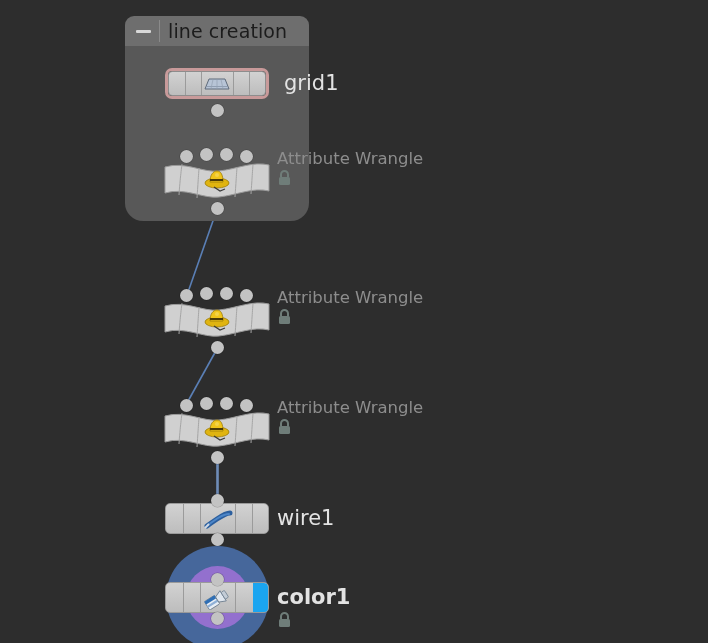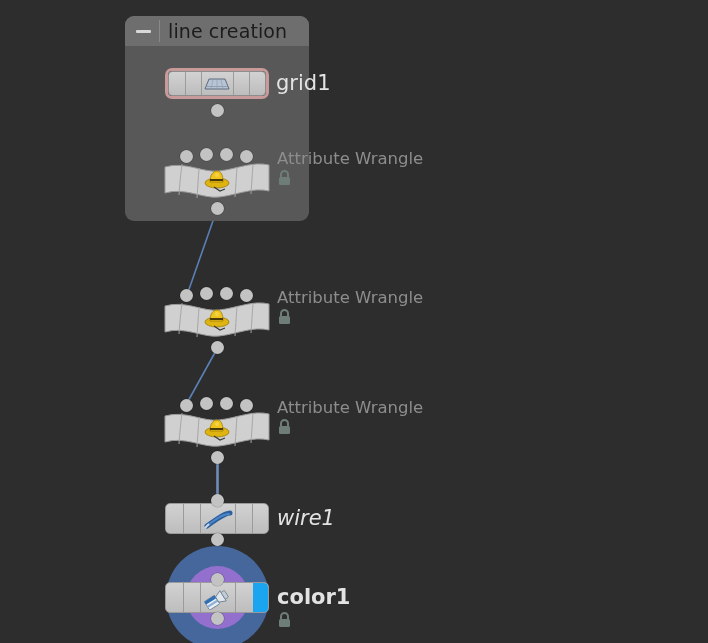--- a/index.html
+++ b/index.html
@@ -18,21 +18,21 @@
   #canvas {
     position: absolute;
     left: 0; top: 0;
     width: 708px;
     height: 643px;
   }
 
   
   .netbox {
     position: absolute;
-    border-radius: 9px;
+    border-radius: 18px;
     background: #585858;
   }
   .netbox-header {
     position: absolute;
     left: 0; top: 0;
     height: 30px;
     border-top-left-radius: 9px;
     border-top-right-radius: 9px;
     background: #6e6e6e;
     display: flex;
@@ -161,21 +161,21 @@
         <polygon points="5,2 21,2 25,12 1,12" fill="#b7c4d6" stroke="#5e6a7a" stroke-width="1"></polygon>
         <line x1="2.5" y1="9.5" x2="23.5" y2="9.5" stroke="#8694a8" stroke-width="0.8"></line>
         <line x1="9" y1="2.5" x2="7" y2="11.5" stroke="#93a0b2" stroke-width="0.7"></line>
         <line x1="13" y1="2.5" x2="13" y2="11.5" stroke="#93a0b2" stroke-width="0.7"></line>
         <line x1="17" y1="2.5" x2="19" y2="11.5" stroke="#93a0b2" stroke-width="0.7"></line>
       </svg>
     </div>
 
     <div class="dot" style="left:45.5px; top:36px;"></div>
   </div>
-  <div class="node-labels" style="left:276px; top:71px;">
+  <div class="node-labels" style="left:284px; top:71px;">
     <span class="node-name">grid1</span>
   </div>
 
   <div class="node" style="left:165px; top:159px; width:104px; height:41px;">
 
     <svg width="108" height="44" viewBox="0 0 108 44" style="position:absolute; left:-2px; top:0;">
       <path d="M2,8 C22,2 40,14 56,12 C74,10 90,2 106,6 L106,32 C90,28 74,36 56,38 C40,40 22,28 2,34 Z" fill="#d0d0d0" stroke="#9a9a9a" stroke-width="1"></path>
       <path d="M19,5 C19,5 17,20 16,36" stroke="#a5a5a5" stroke-width="1" fill="none"></path>
       <path d="M36,9 C36,9 35,24 34,39" stroke="#a5a5a5" stroke-width="1" fill="none"></path>
       <path d="M74,8 C74,8 73,23 72,38" stroke="#a5a5a5" stroke-width="1" fill="none"></path>
@@ -279,21 +279,21 @@
       <div style="position:absolute; left:86px; top:0; width:1px; height:31px; background:#9b9b9b;"></div>
       <svg style="position:absolute; left:37px; top:6px;" width="30" height="20" viewBox="0 0 30 20">
         <path d="M4,16 C4,16 8,13 14,9 C20,5 24,3 27,3" stroke="#2c5f9e" stroke-width="5" fill="none" stroke-linecap="round"></path>
         <path d="M5,15 C5,15 9,12 15,8 C20,5 24,4 26,4" stroke="#4d86c8" stroke-width="2" fill="none" stroke-linecap="round"></path>
         <path d="M2,18 L6,14" stroke="#cfd8e4" stroke-width="2"></path>
       </svg>
     </div>
     <div class="dot" style="left:45.5px; top:-9px;"></div>
     <div class="dot" style="left:45.5px; top:30px;"></div>
   </div>
-  <div class="node-labels" style="left:277px; top:506px;font-style:italic;">
+  <div class="node-labels" style="left:277px; top:506px;">
     <span class="node-name">wire1</span>
   </div>
 
   <div class="node" style="left:165px; top:582px; width:104px; height:31px;">
     <div style="position:absolute; left:0; top:0; width:104px; height:31px;
                 border-radius:5px; background:linear-gradient(180deg,#d2d2d2,#bdbdbd);
                 border:1px solid #9a9a9a; box-sizing:border-box; overflow:hidden;">
       <div style="position:absolute; left:17px; top:0; width:1px; height:31px; background:#9b9b9b;"></div>
       <div style="position:absolute; left:34px; top:0; width:1px; height:31px; background:#9b9b9b;"></div>
       <div style="position:absolute; left:69px; top:0; width:1px; height:31px; background:#9b9b9b;"></div>

